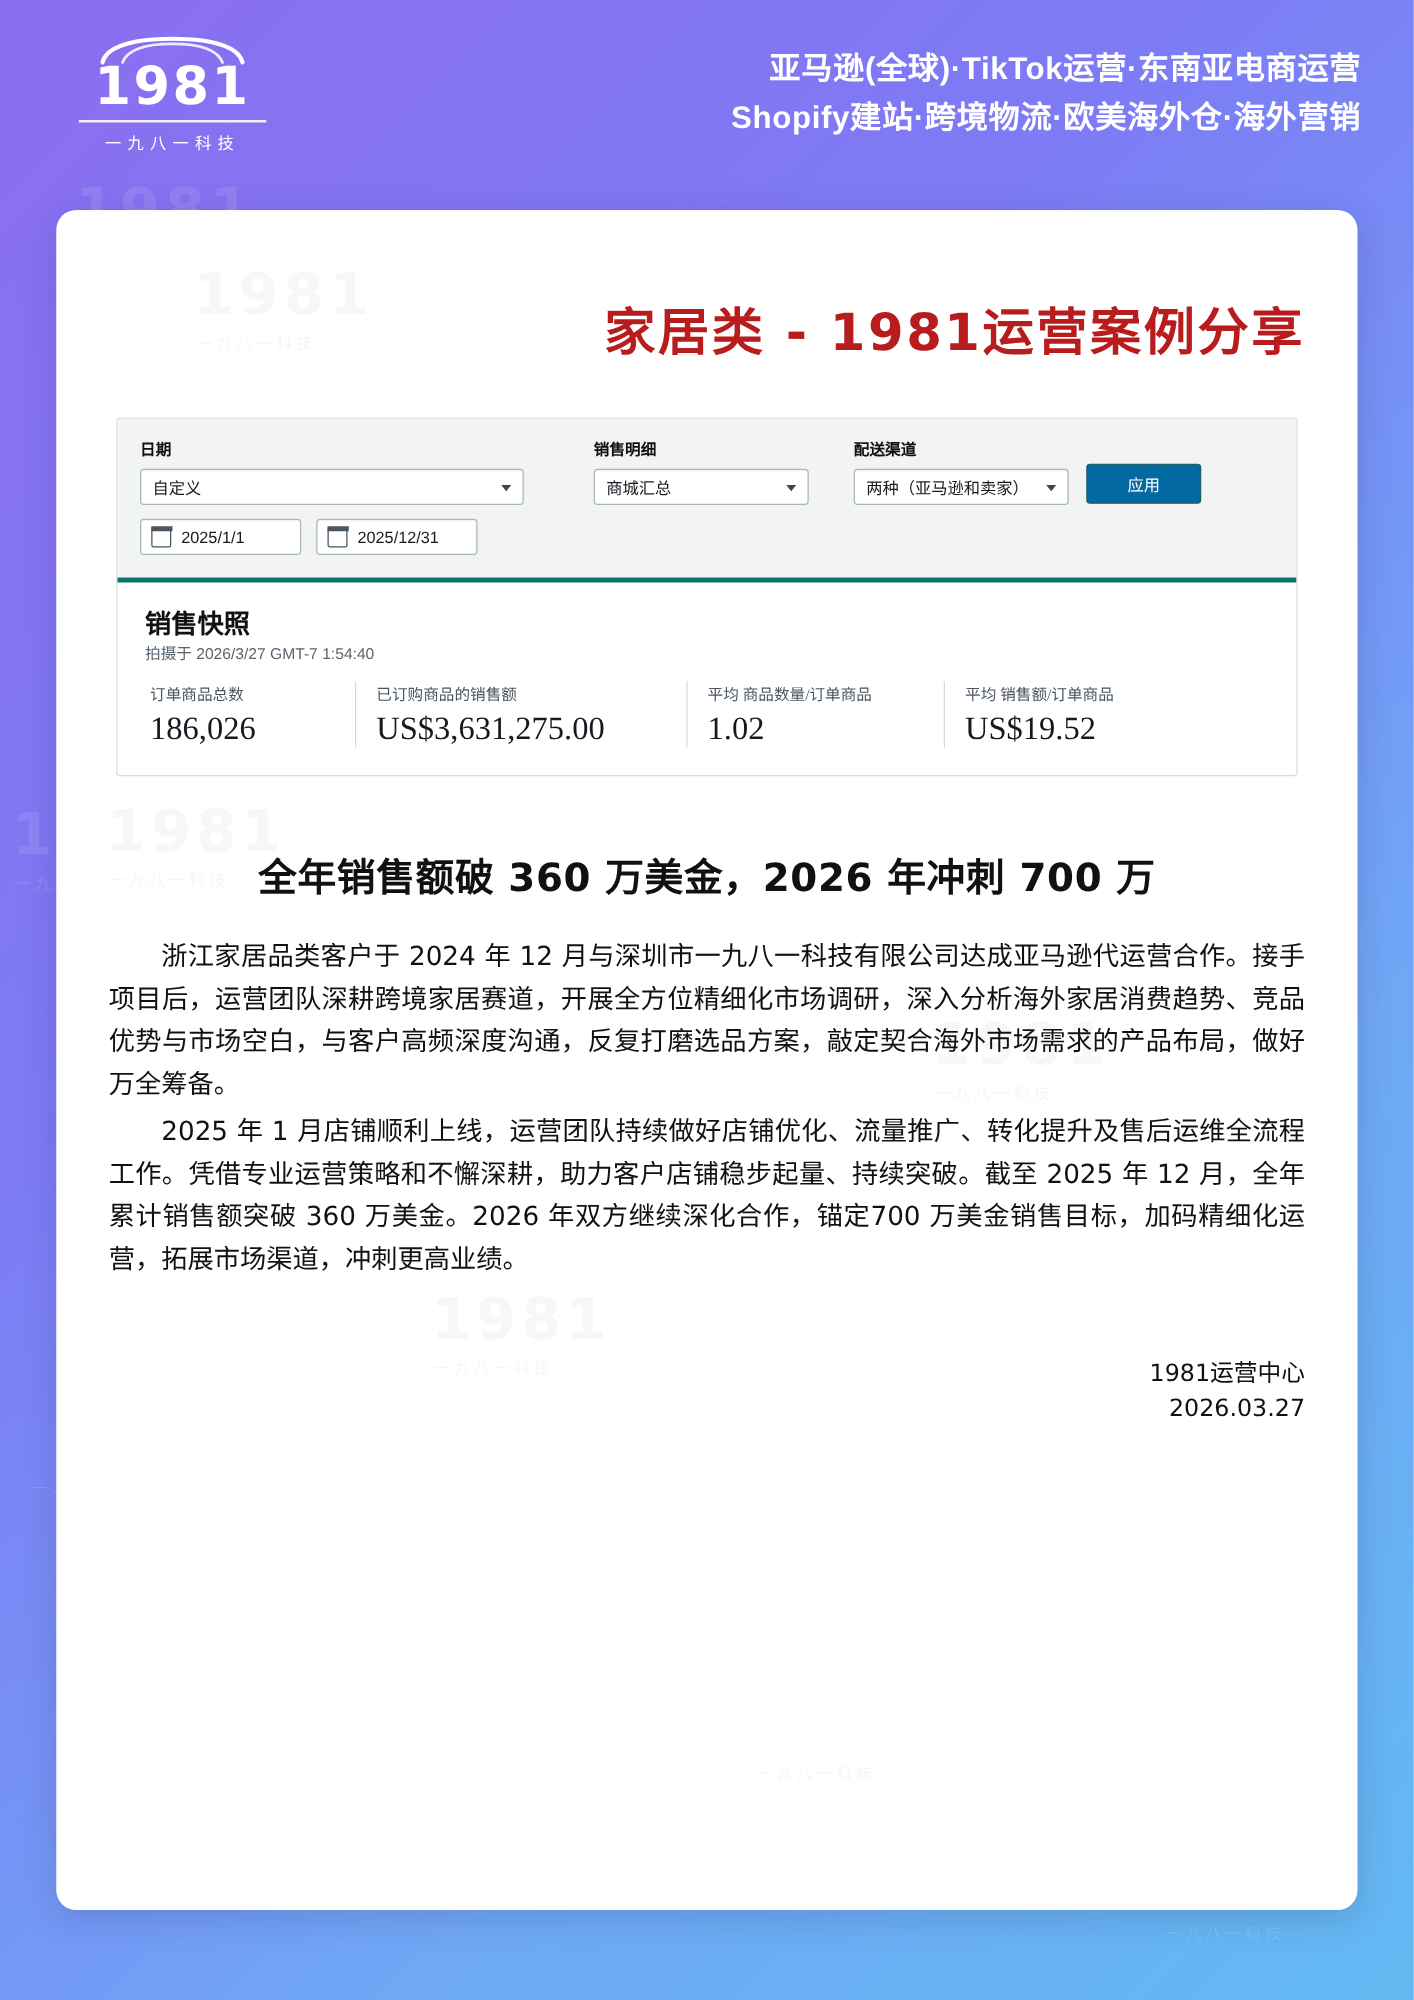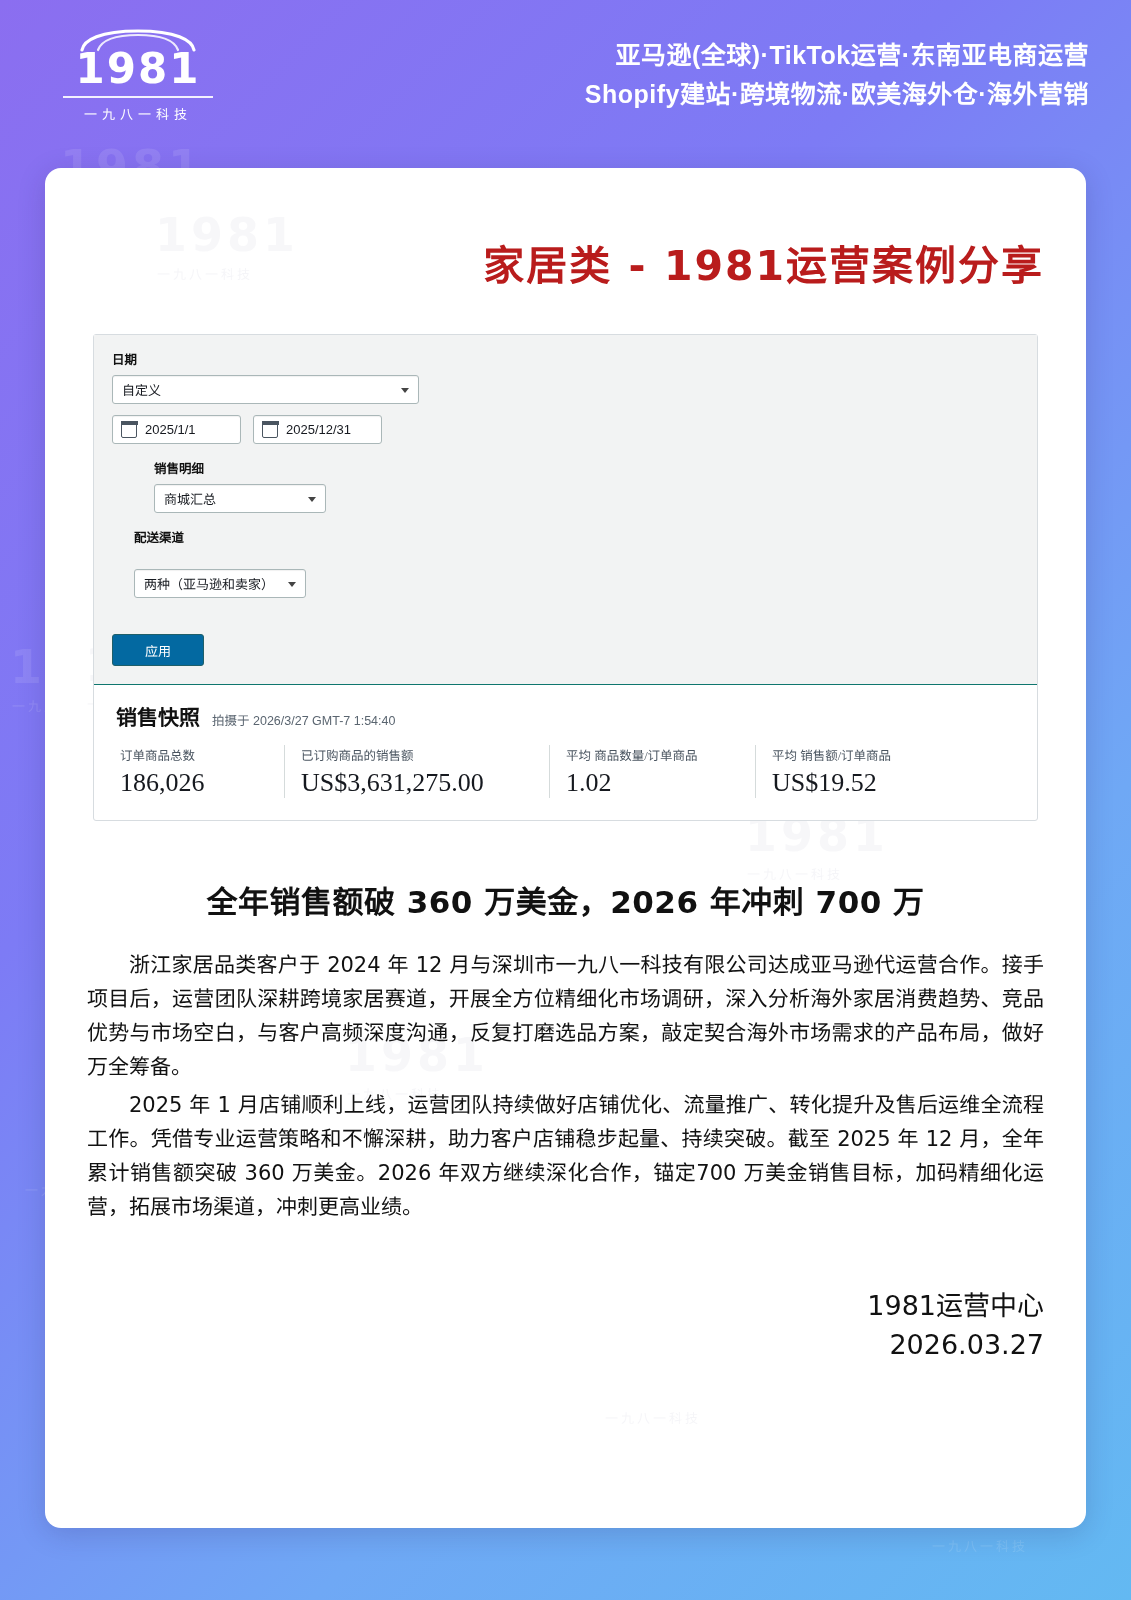--- a/index.html
+++ b/index.html
@@ -135,26 +135,25 @@
 
   
   .az-panel {
     border: 1px solid #d7dce0;
     border-radius: 3px;
     background: #ffffff;
     margin: 0 6px;
   }
   .az-filters {
     background: #f2f3f3;
-    border-bottom: 1px solid #0f766e;
+    border-bottom: 4px solid #0f766e;
     padding: 14px 18px 18px 18px;
     display: flex;
     align-items: flex-start;
     gap: 14px;
-    flex-direction: column;
   }
   .fgroup { display: flex; flex-direction: column; }
   .fgroup-label {
     font-size: 12.5px;
     font-weight: bold;
     color: #111;
     margin-bottom: 7px;
   }
   .select {
     position: relative;
@@ -175,21 +174,21 @@
     right: 9px;
     top: 50%;
     width: 0; height: 0;
     margin-top: -2px;
     border-left: 4.5px solid transparent;
     border-right: 4.5px solid transparent;
     border-top: 5px solid #444;
   }
   .sel-date { width: 307px; text-align: center; }
   .sel-detail { width: 172px; }
-  .sel-channel { width: 172px; margin-top: 16px; }
+  .sel-channel { width: 172px; }
   .date-row {
     display: flex;
     gap: 12px;
     margin-top: 11px;
   }
   .date-box {
     width: 129px;
     height: 29px;
     border: 1px solid #aab7b8;
     border-radius: 3px;
@@ -229,22 +228,22 @@
     border-radius: 3px;
     display: flex;
     align-items: center;
     justify-content: center;
     cursor: pointer;
   }
 
   .snap-head {
     display: flex;
     align-items: baseline;
-    gap: 12px;
     padding: 16px 22px 10px 22px;
+    flex-direction: column;
   }
   .snap-title {
     font-size: 21px;
     font-weight: bold;
     color: #111;
   }
   .snap-time {
     font-size: 12.5px;
     color: #5a6570;
   }
@@ -292,21 +291,21 @@
     line-height: 1.62;
     color: #111;
     text-indent: 2em;
     margin: 0 0 4px 0;
     text-align: justify;
     font-family: "DejaVu Sans", "Liberation Sans", sans-serif;
   }
   .signature {
     margin-top: 62px;
     text-align: right;
-    font-size: 27px;
+    font-size: 19px;
     line-height: 1.45;
     color: #111;
     font-family: "DejaVu Sans", "Liberation Sans", sans-serif;
   }
 </style>
 </head>
 <body>
 
 <div class="bg-watermarks">
   <div class="wm-logo" style="left:60px; top:140px;">1981</div>

